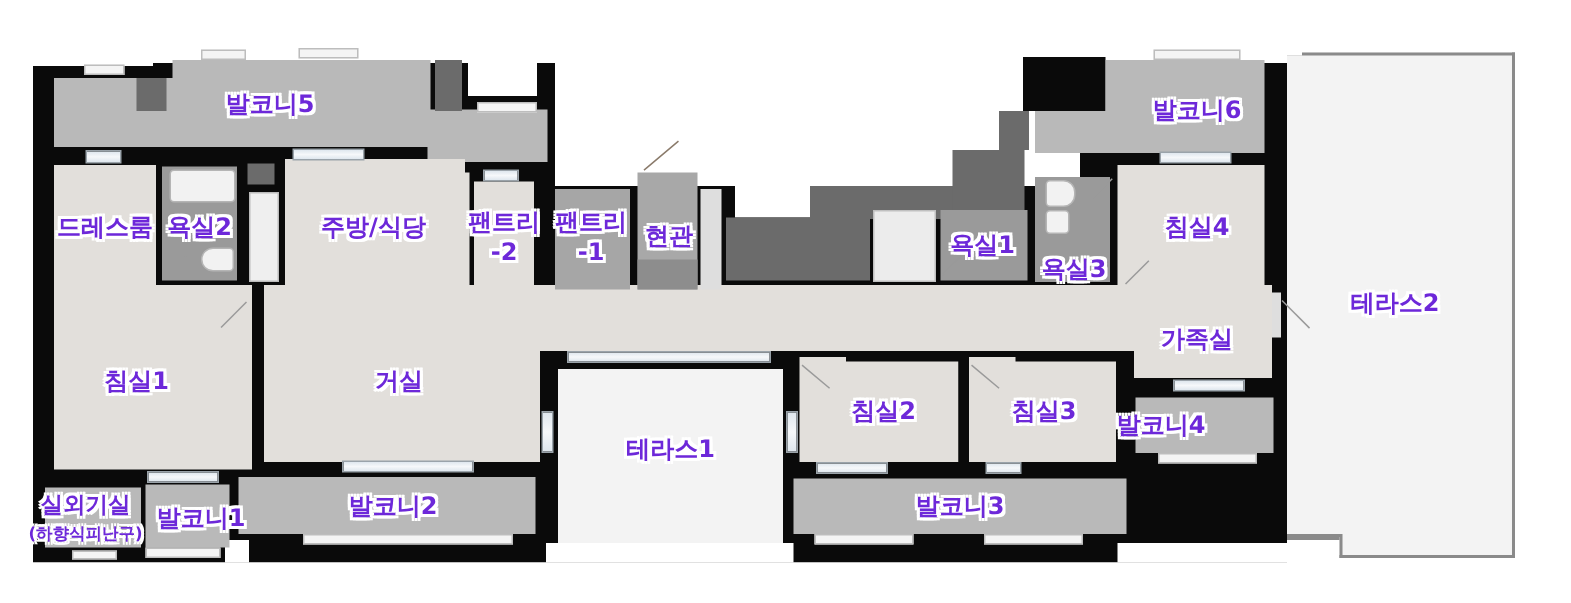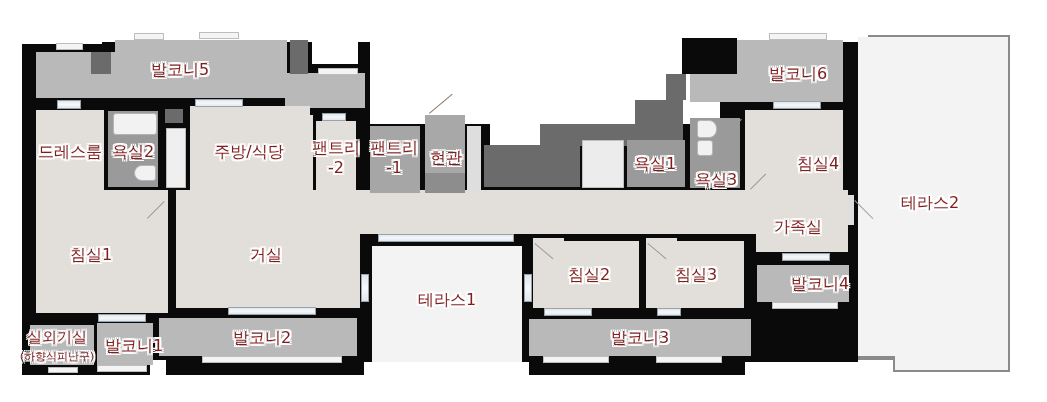--- a/index.html
+++ b/index.html
@@ -8,21 +8,21 @@
   .abs { position:absolute; box-sizing:border-box; }
   .wall { background:#0a0a0a; }
   .floor { background:#e2dfdb; }
   .balc { background:#b9b9b9; }
   .dark { background:#6b6b6b; }
   .mid { background:#9e9e9e; }
   .bath { background:#9a9a9a; }
   .terrace { background:#f3f3f3; }
   .win { background:#f4f4f4; border:1px solid #bdbdbd; }
   .winb { background:linear-gradient(#dfe7ee,#f6f8fa 50%,#dfe7ee); border:1px solid #9aa3aa; }
-  .label { position:absolute; font-weight:normal; color:#7f1d1d; white-space:nowrap; transform:translate(-50%,-50%);
+  .label { position:absolute; font-weight:bold; color:#6d28d9; white-space:nowrap; transform:translate(-50%,-50%);
     text-shadow: -2px -2px 0 #fff, 2px -2px 0 #fff, -2px 2px 0 #fff, 2px 2px 0 #fff, 0 2px 0 #fff, 0 -2px 0 #fff, 2px 0 0 #fff, -2px 0 0 #fff; }
   .label.big { font-size:16px; }
   .label.sm { font-size:15px; }
   .label.xs { font-size:11px; }
   .label.ml { text-align:center; line-height:20px; white-space:pre; }
   .door { position:absolute; height:1px; background:#9a9a9a; transform-origin:0 0; }
   .fixture { position:absolute; background:#f2f2f2; border:1px solid #b5b5b5; border-radius:3px; }
 </style>
 </head>
 <body>
@@ -162,27 +162,27 @@
   <div class="label big" style="left:133px;top:152px;">욕실2</div>
   <div class="label big" style="left:249px;top:152px;">주방/식당</div>
   <div class="label big ml" style="left:336px;top:158px;">팬트리
 -2</div>
   <div class="label big ml" style="left:394px;top:158px;">팬트리
 -1</div>
   <div class="label big" style="left:446px;top:158px;">현관</div>
   <div class="label big" style="left:655px;top:164px;">욕실1</div>
   <div class="label big" style="left:716px;top:180px;">욕실3</div>
   <div class="label big" style="left:798px;top:74px;">발코니6</div>
-  <div class="label big" style="left:798px;top:164px;margin-left:20px;">침실4</div>
+  <div class="label big" style="left:798px;top:152px;">침실4</div>
   <div class="label big" style="left:930px;top:203px;">테라스2</div>
   <div class="label big" style="left:798px;top:227px;">가족실</div>
   <div class="label big" style="left:91px;top:255px;">침실1</div>
   <div class="label big" style="left:266px;top:255px;">거실</div>
   <div class="label big" style="left:447px;top:300px;">테라스1</div>
   <div class="label big" style="left:589px;top:275px;">침실2</div>
   <div class="label big" style="left:696px;top:275px;">침실3</div>
-  <div class="label big" style="left:820px;top:284px;">발코니4</div>
+  <div class="label big" style="left:774px;top:284px;">발코니4</div>
   <div class="label big" style="left:640px;top:338px;">발코니3</div>
   <div class="label big" style="left:262px;top:338px;">발코니2</div>
   <div class="label big" style="left:126px;top:346px;padding-left:16px;">발코니1</div>
   <div class="label sm" style="left:57px;top:337px;">실외기실</div>
   <div class="label xs" style="left:57px;top:356px;">(하향식피난구)</div>
 </div>
 
 </body></html>

